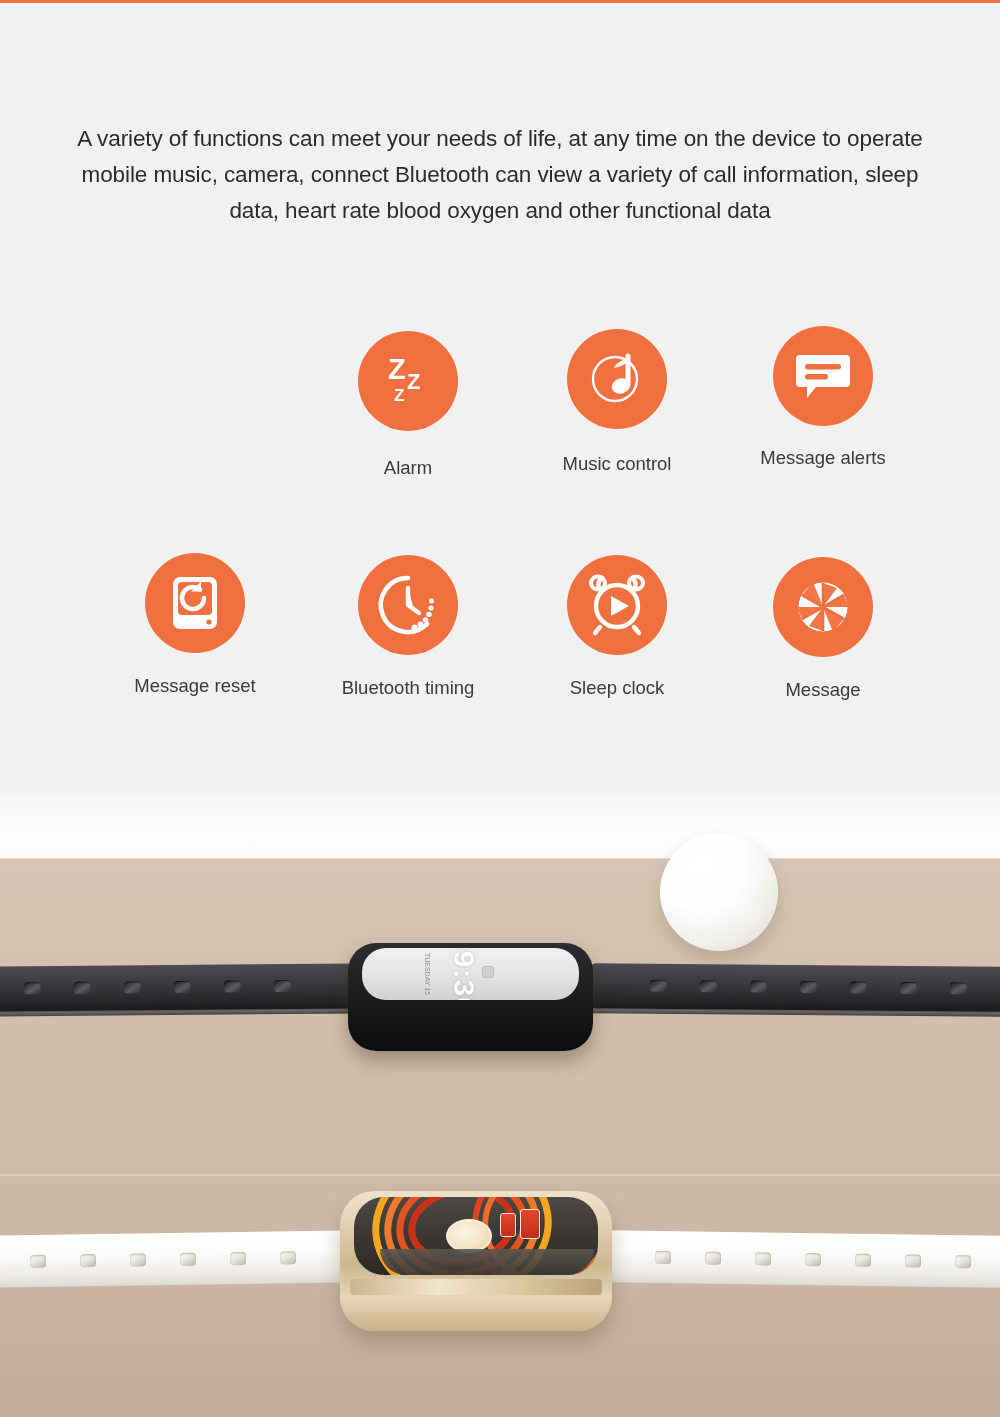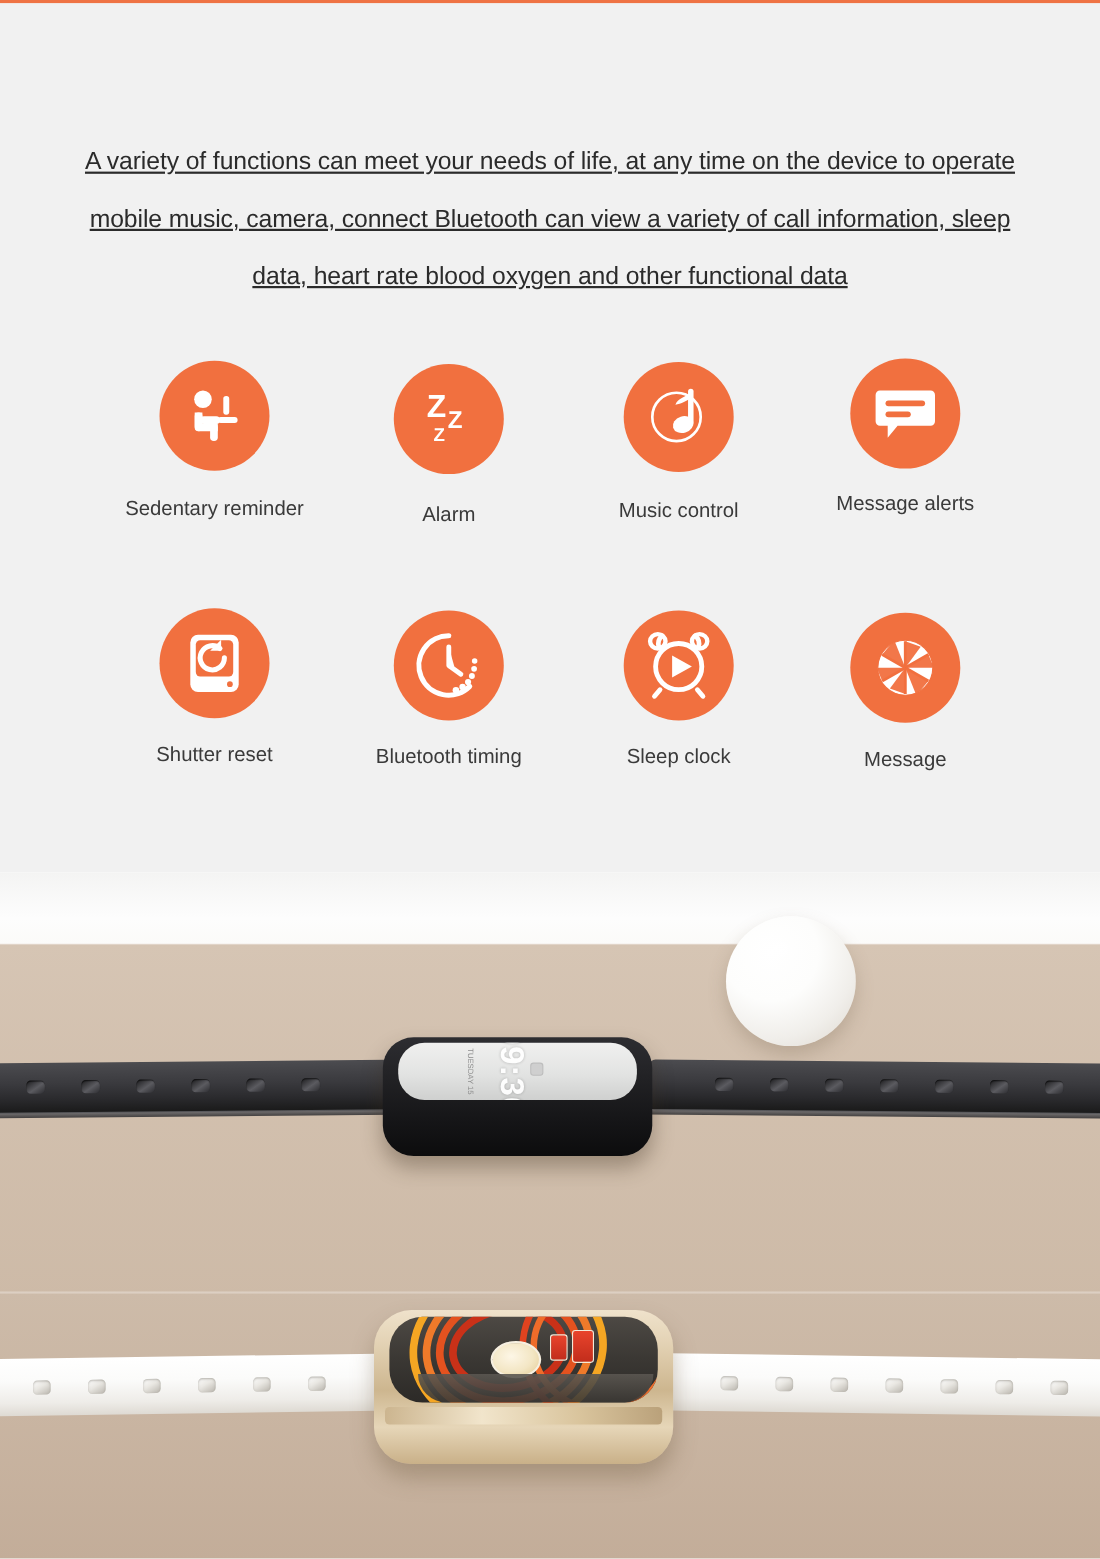--- a/index.html
+++ b/index.html
@@ -22,24 +22,23 @@
   .feature-panel {
     position:absolute; left:0; top:3px; width:1000px; height:790px;
     background:#f1f1f1;
   }
 
   
   .headline {
     position:absolute; left:70px; top:118px; width:860px;
     text-align:center;
     font-size:22.5px;
-    line-height:52px;
+    line-height:36px;
     color:#2b2b2b;
     letter-spacing:-0.1px;
-    text-decoration:underline;
   }
 
   
   .icon-grid {
     position:absolute; left:90px; top:325px; width:840px;
   }
   .icon-row { position:relative; height:225px; }
   .cell {
     position:absolute; top:0; width:210px;
     display:flex; flex-direction:column; align-items:center;
@@ -222,36 +221,20 @@
   <div class="top-rule"></div>
 
   <section class="feature-panel">
 
     <p class="headline">A variety of functions can meet your needs of life, at any time on the device to operate mobile music, camera, connect  Bluetooth can view a variety of call information, sleep data, heart rate blood oxygen and other functional data</p>
 
     <div class="icon-grid">
 
       <div class="icon-row row1">
 
-        <div class="cell c0">
-          <div class="circle">
-            <span>
-              <svg width="60" height="60" viewBox="0 0 60 60">
-                <circle cx="19.5" cy="15" r="8" fill="#fff"></circle>
-                <path d="M12 27h7v10h14v7H16a4 4 0 0 1-4-4z" fill="#fff"></path>
-                <rect x="12" y="27" width="7" height="17" rx="3.4" fill="#fff"></rect>
-                <rect x="17" y="30.5" width="18" height="7" rx="3.4" fill="#fff"></rect>
-                <rect x="26" y="37" width="7" height="16" rx="3.4" fill="#fff"></rect>
-                <rect x="38" y="12" width="5.4" height="17" rx="2.6" fill="#fff"></rect>
-                <rect x="33" y="31" width="18" height="5.6" rx="2.7" fill="#fff"></rect>
-              </svg>
-            </span>
-          </div>
-          <span class="cap">Sedentary reminder</span>
-        </div>
 
         <div class="cell c1">
           <div class="circle">
             <span>
               <svg width="60" height="56" viewBox="0 0 60 56">
                 <text x="10" y="26" font-family="'Liberation Sans',sans-serif" font-size="29" font-weight="700" fill="#fff">Z</text>
                 <text x="29" y="36" font-family="'Liberation Sans',sans-serif" font-size="22" font-weight="700" fill="#fff">Z</text>
                 <text x="16" y="48" font-family="'Liberation Sans',sans-serif" font-size="17" font-weight="700" fill="#fff">Z</text>
               </svg>
             </span>
@@ -294,21 +277,21 @@
             <span>
               <svg width="56" height="60" viewBox="0 0 56 60">
                 <rect x="6" y="4" width="44" height="52" rx="7" fill="#fff"></rect>
                 <rect x="11" y="9" width="34" height="33" rx="4" fill="#f1703f"></rect>
                 <circle cx="42" cy="49" r="2.6" fill="#f1703f"></circle>
                 <path d="M37 25a11 11 0 1 1-4-8.5" fill="none" stroke="#fff" stroke-width="4.6" stroke-linecap="round"></path>
                 <path d="M34 8.5v10h-10z" fill="#fff"></path>
               </svg>
             </span>
           </div>
-          <span class="cap">Shutter reset</span>
+          <span class="cap">Message reset</span>
         </div>
 
         <div class="cell c1">
           <div class="circle">
             <span>
               <svg width="62" height="62" viewBox="0 0 62 62">
                 <path d="M31 4a27 27 0 1 0 19 46" fill="none" stroke="#fff" stroke-width="4.6" stroke-linecap="round"></path>
                 <g fill="#fff">
                   <circle cx="54.5" cy="27" r="2.5"></circle>
                   <circle cx="54" cy="34" r="2.6"></circle>

